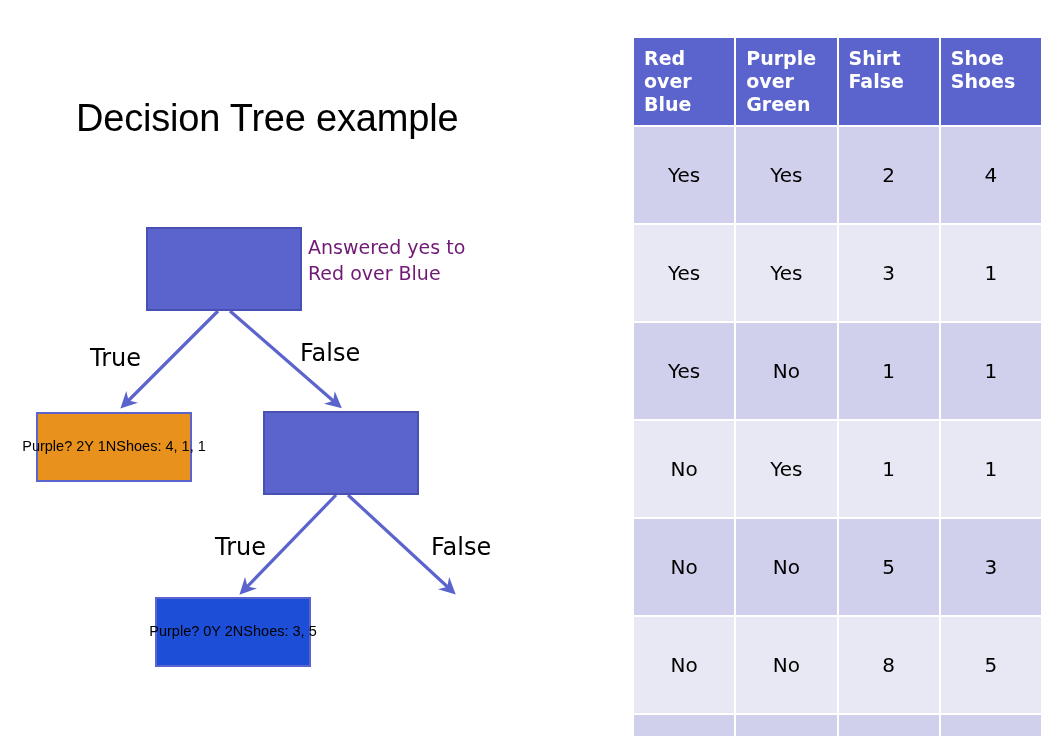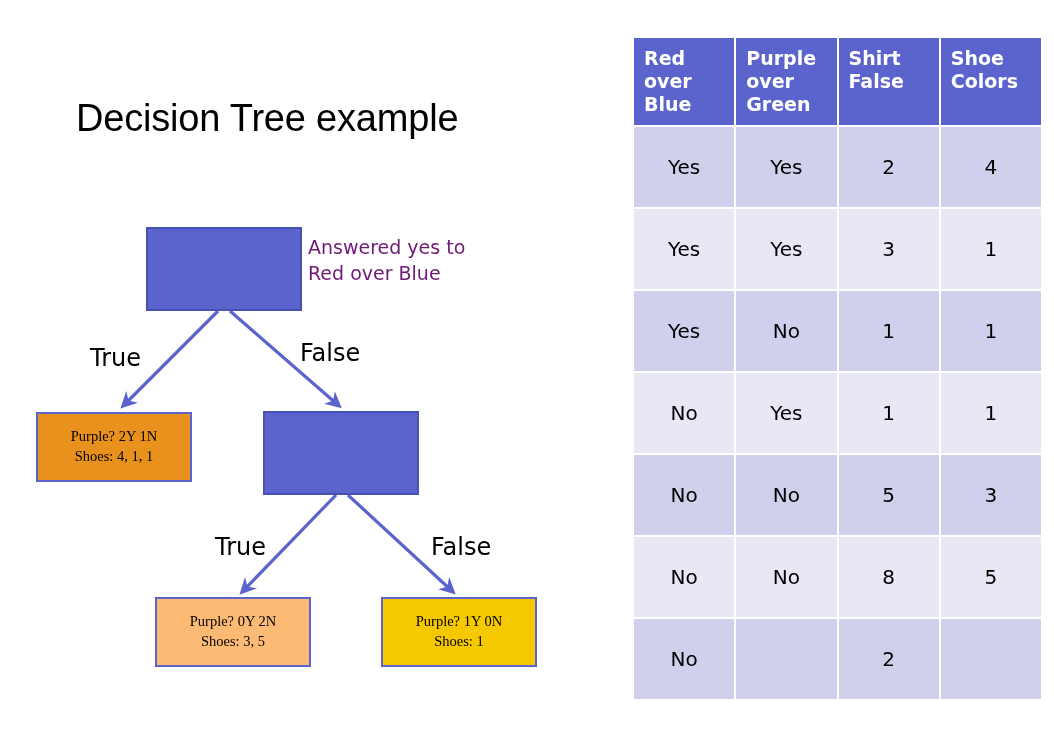--- a/index.html
+++ b/index.html
@@ -39,35 +39,34 @@
     position: absolute;
     left: 0; top: 0;
     width: 620px; height: 736px;
   }
 
   .node {
     position: absolute;
     box-sizing: border-box;
     border: 2px solid #5B63CC;
     display: flex;
-    flex-direction: column;
     align-items: center;
     justify-content: center;
-    font-family: Liberation Serif, serif;
+    font-family: Liberation Sans, sans-serif;
     font-size: 14.5px;
     line-height: 1.35;
     color: #000000;
     text-align: center;
   }
   .node-internal {
     background: #5B63CC;
     border-color: #4950B4;
   }
   .node-orange { background: #E8911C; }
-  .node-green  { background: #fdba74; }
+  .node-green  { background: #1d4ed8; }
   .node-yellow { background: #F5C800; }
 
   .node-line { display: block; white-space: nowrap; }
 
   #node-root      { left: 146px; top: 220px; width: 156px; height: 84px; }
   #node-shirt     { left: 263px; top: 404px; width: 156px; height: 84px; }
   #node-leaf-a    { left: 36px;  top: 405px; width: 156px; height: 70px; }
   #node-leaf-b    { left: 155px; top: 590px; width: 156px; height: 70px; }
   #node-leaf-c    { left: 381px; top: 590px; width: 156px; height: 70px; }
 
@@ -116,21 +115,21 @@
     line-height: 1.2;
     width: 25%;
   }
   #data-table td {
     font-size: 20px;
     font-weight: 400;
     color: #000000;
     text-align: center;
     vertical-align: middle;
     height: 72px;
-    padding: 4px;
+    padding: 12px;
   }
   #data-table tr.row-dark td  { background: #D0D0EC; }
   #data-table tr.row-light td { background: #E8E8F5; }
 </style>
 </head>
 <body>
 
 <div id="tree-panel">
 
   <div id="slide-title">Decision Tree example</div>
@@ -165,33 +164,29 @@
   <div class="node node-orange" id="node-leaf-a">
     <span class="node-line">Purple? 2Y 1N</span>
     <span class="node-line">Shoes: 4, 1, 1</span>
   </div>
 
   <div class="node node-green" id="node-leaf-b">
     <span class="node-line">Purple? 0Y 2N</span>
     <span class="node-line">Shoes: 3, 5</span>
   </div>
 
-  <div class="node node-yellow" id="node-leaf-c">
-    <span class="node-line">Purple? 1Y 0N</span>
-    <span class="node-line">Shoes: 1</span>
-  </div>
 </div>
 
 <table id="data-table">
   <thead>
     <tr>
       <th>Red over Blue</th>
       <th>Purple over Green</th>
       <th>Shirt False</th>
-      <th>Shoe Colors</th>
+      <th>Shoe Shoes</th>
     </tr>
   </thead>
   <tbody id="data-table-body">
       <tr class="row-dark">
         <td>Yes</td>
         <td>Yes</td>
         <td>2</td>
         <td>4</td>
       </tr>
       <tr class="row-light">

